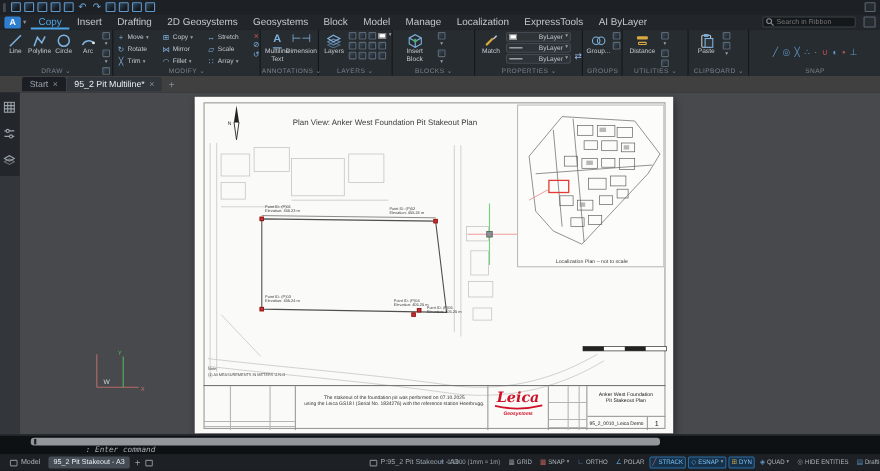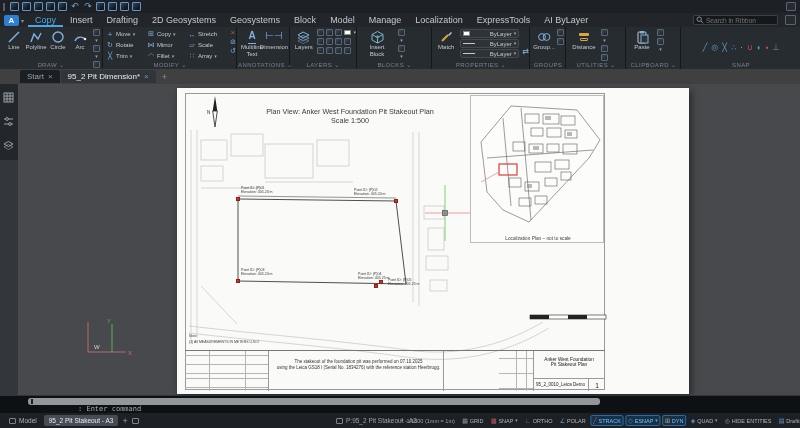--- a/index.html
+++ b/index.html
@@ -51,21 +51,21 @@
   .dclose{font-size:8px;color:#8a9096}
   #newtab{font-size:9px;color:#8a9096;padding:0 5px}
 
   
   #main{position:absolute;left:0;top:84px;width:800px;height:311px;background:#47494c}
   #dock{position:absolute;left:0;top:0;width:18px;height:311px;background:#23262a}
   #dock .lower{position:absolute;left:0;top:76px;width:18px;height:235px;background:#33373b}
   .dockico{position:absolute;left:3px}
 
   
-  #paper{position:absolute;left:177px;top:4px;width:512px;height:306px;background:#fafaf8;box-shadow:2px 3px 7px rgba(0,0,0,.5);color:#333}
+  #paper{position:absolute;left:177px;top:4px;width:435px;height:306px;background:#fafaf8;box-shadow:2px 3px 7px rgba(0,0,0,.5);color:#333}
   #frame{position:absolute;left:8px;top:5px;width:420px;height:297px;border:1px solid #9a9a9a}
   .tscale{font-size:10px;transform:scale(.5);transform-origin:0 0;white-space:nowrap;line-height:11px}
   #plan-title{position:absolute;left:8px;top:19px;width:330px;text-align:center;font-size:7.2px;line-height:9px;color:#3a3a3a}
   #locbox{position:absolute;left:293px;top:7px;width:134px;height:148px;border:1px solid #bcbcbc;background:#fcfcfb}
   #loccap{position:absolute;left:-67px;bottom:1px;width:268px;text-align:center;font-size:9.5px;transform:scale(.5);transform-origin:center bottom;color:#444}
   #note{position:absolute;left:12px;top:245px;width:200px;color:#444}
   #tblock{position:absolute;left:8px;top:262px;width:420px;height:40px;border-top:1px solid #777;font-size:6px}
   .tb-cell{position:absolute;top:0;height:40px;border-right:1px solid #9a9a9a}
   #revtable{left:0;width:84px;
     background:repeating-linear-gradient(to bottom,transparent 0,transparent 4px,#b5b5b5 4px,#b5b5b5 4.6px);}
@@ -88,21 +88,21 @@
   #sheetnum{flex:1;text-align:center;font-size:6.5px;line-height:13px;color:#222}
   #points{position:absolute;left:0;top:0;width:435px;height:306px;pointer-events:none}
   .pt{position:absolute;width:4px;height:4px;background:#d63131;border:.5px solid #8e1f1f}
   .ptlab{position:absolute;color:#3a3a3a}
   .ptlab .tscale{font-size:6.5px;line-height:7px;transform:scale(.55)}
 
   
   #cmd{position:absolute;left:0;top:395px;width:800px;height:18px;background:#0e1114;border-top:1px solid #2f353a}
   #cmdbar{position:absolute;left:28px;top:2px;width:572px;height:7px;background:#93979b;border-radius:3px}
   #cmdcaret{position:absolute;left:3px;top:1px;width:1.5px;height:5px;background:#1d2024}
-  #cmdprompt{position:absolute;left:78px;top:9px;font-family:"DejaVu Sans Mono",monospace;font-size:7px;color:#a7adb2}
+  #cmdprompt{position:absolute;left:78px;top:9px;font-family:"DejaVu Sans Mono",monospace;font-style:italic;font-size:7px;color:#a7adb2}
 
   
   #statusbar{position:absolute;left:0;top:413px;width:800px;height:15px;background:#1d2125;font-size:6.5px;color:#aeb6bd}
   #sb-left{position:absolute;left:6px;top:0;height:15px;display:flex;align-items:center;gap:4px}
   .sq-ico{width:7px;height:6px;border:1px solid #7c858d;border-radius:1px;display:inline-block}
   #modeltab{display:flex;align-items:center;gap:3px;padding:1px 3px}
   #layouttab{display:flex;align-items:center;background:#454c54;color:#e8ecef;border-radius:2px;padding:2px 5px}
   #paperlab{position:absolute;left:336px;top:0;height:15px;display:flex;align-items:center;gap:3px;color:#9aa2a9}
   #sb-right{position:absolute;left:400px;top:0;height:15px;width:430px;display:flex;align-items:center;gap:2px;transform:scaleX(.92);transform-origin:left center;white-space:nowrap}
   .chip{display:flex;align-items:center;gap:2px;padding:1px 2px;border:1px solid transparent;border-radius:2px;color:#aeb6bd;font-size:6px}
@@ -448,21 +448,21 @@
     </div>
   </div>
 
   <div id="doctabs">
     <span id="doctabwrap" style="display:flex;gap:1px">
         <div class="dtab">
           <span>Start</span>
           <span class="dclose">×</span>
         </div>
         <div class="dtab active">
-          <span>95_2 Pit Dimension*</span>
+          <span>95_2 Pit Multiline*</span>
           <span class="dclose">×</span>
         </div>
       </span>
     <span id="newtab">+</span>
   </div>
 
   <div id="main">
     <div id="dock">
       <div class="lower"></div>
       <svg class="dockico" style="top:8px" width="11" height="11">
@@ -546,21 +546,20 @@
       </svg>
 
       <svg class="abs" style="left:30px;top:6px" width="16" height="36">
         <path d="M8,2 L10.3,17 L5.7,17 Z" fill="#222"></path>
         <path d="M5.7,17 L10.3,17 L8,33 Z" fill="none" stroke="#222" stroke-width="0.8"></path>
         <text x="0" y="20" font-size="4.5" fill="#222">N</text>
       </svg>
 
       <div id="plan-title">
         <div>Plan View: Anker West Foundation Pit Stakeout Plan</div>
-        <div>Scale 1:500</div>
       </div>
 
       <div id="locbox">
         <svg class="abs" style="left:2px;top:2px" width="130" height="132" viewBox="0 0 130 132">
           <g stroke="#5a5a5a" stroke-width="0.6" fill="none">
             <path d="M38,8 L104,12 L127,42 L116,60 L56,124 L30,112 L14,94 L8,44 Z"></path>
             <path d="M48,10 L58,122"></path>
               <path d="M14,60 L120,52"></path>
               <path d="M30,20 L38,108"></path>
             <rect x="52" y="16" width="14" height="9"></rect>
@@ -637,20 +636,27 @@
       </div>
 
       <div id="tblock">
         <div class="tb-cell" id="revtable">
             <span class="v1"></span>
             <span class="v2"></span>
           </div>
         <div class="tb-cell" id="stmt">
           <div class="inner"><span>The stakeout of the foundation pit was performed on 07.10.2025</span><br><span>using the Leica GS18 I (Serial No. 1834276) with the reference station Heerbrugg.</span></div>
         </div>
+        <div class="tb-cell" id="logo">
+          <div class="leica">Leica</div>
+          <svg width="55" height="6" style="margin:-2px auto 0">
+              <path d="M6,2 Q27,7 49,1.5" stroke="#ce1126" stroke-width="1.6" fill="none"></path>
+            </svg>
+          <div class="geo">Geosystems</div>
+        </div>
         <div class="tb-cell" id="minitable">
             <span class="v1"></span>
             <span class="v2"></span>
           </div>
         <div class="tb-cell" id="titlecell">
           <div id="proj"><span>Anker West Foundation</span><br><span>Pit Stakeout Plan</span></div>
           <div id="tb-bot">
             <div id="docnum">
                 <div class="inner">95_2_0010_Leica Demo</div>
               </div>

